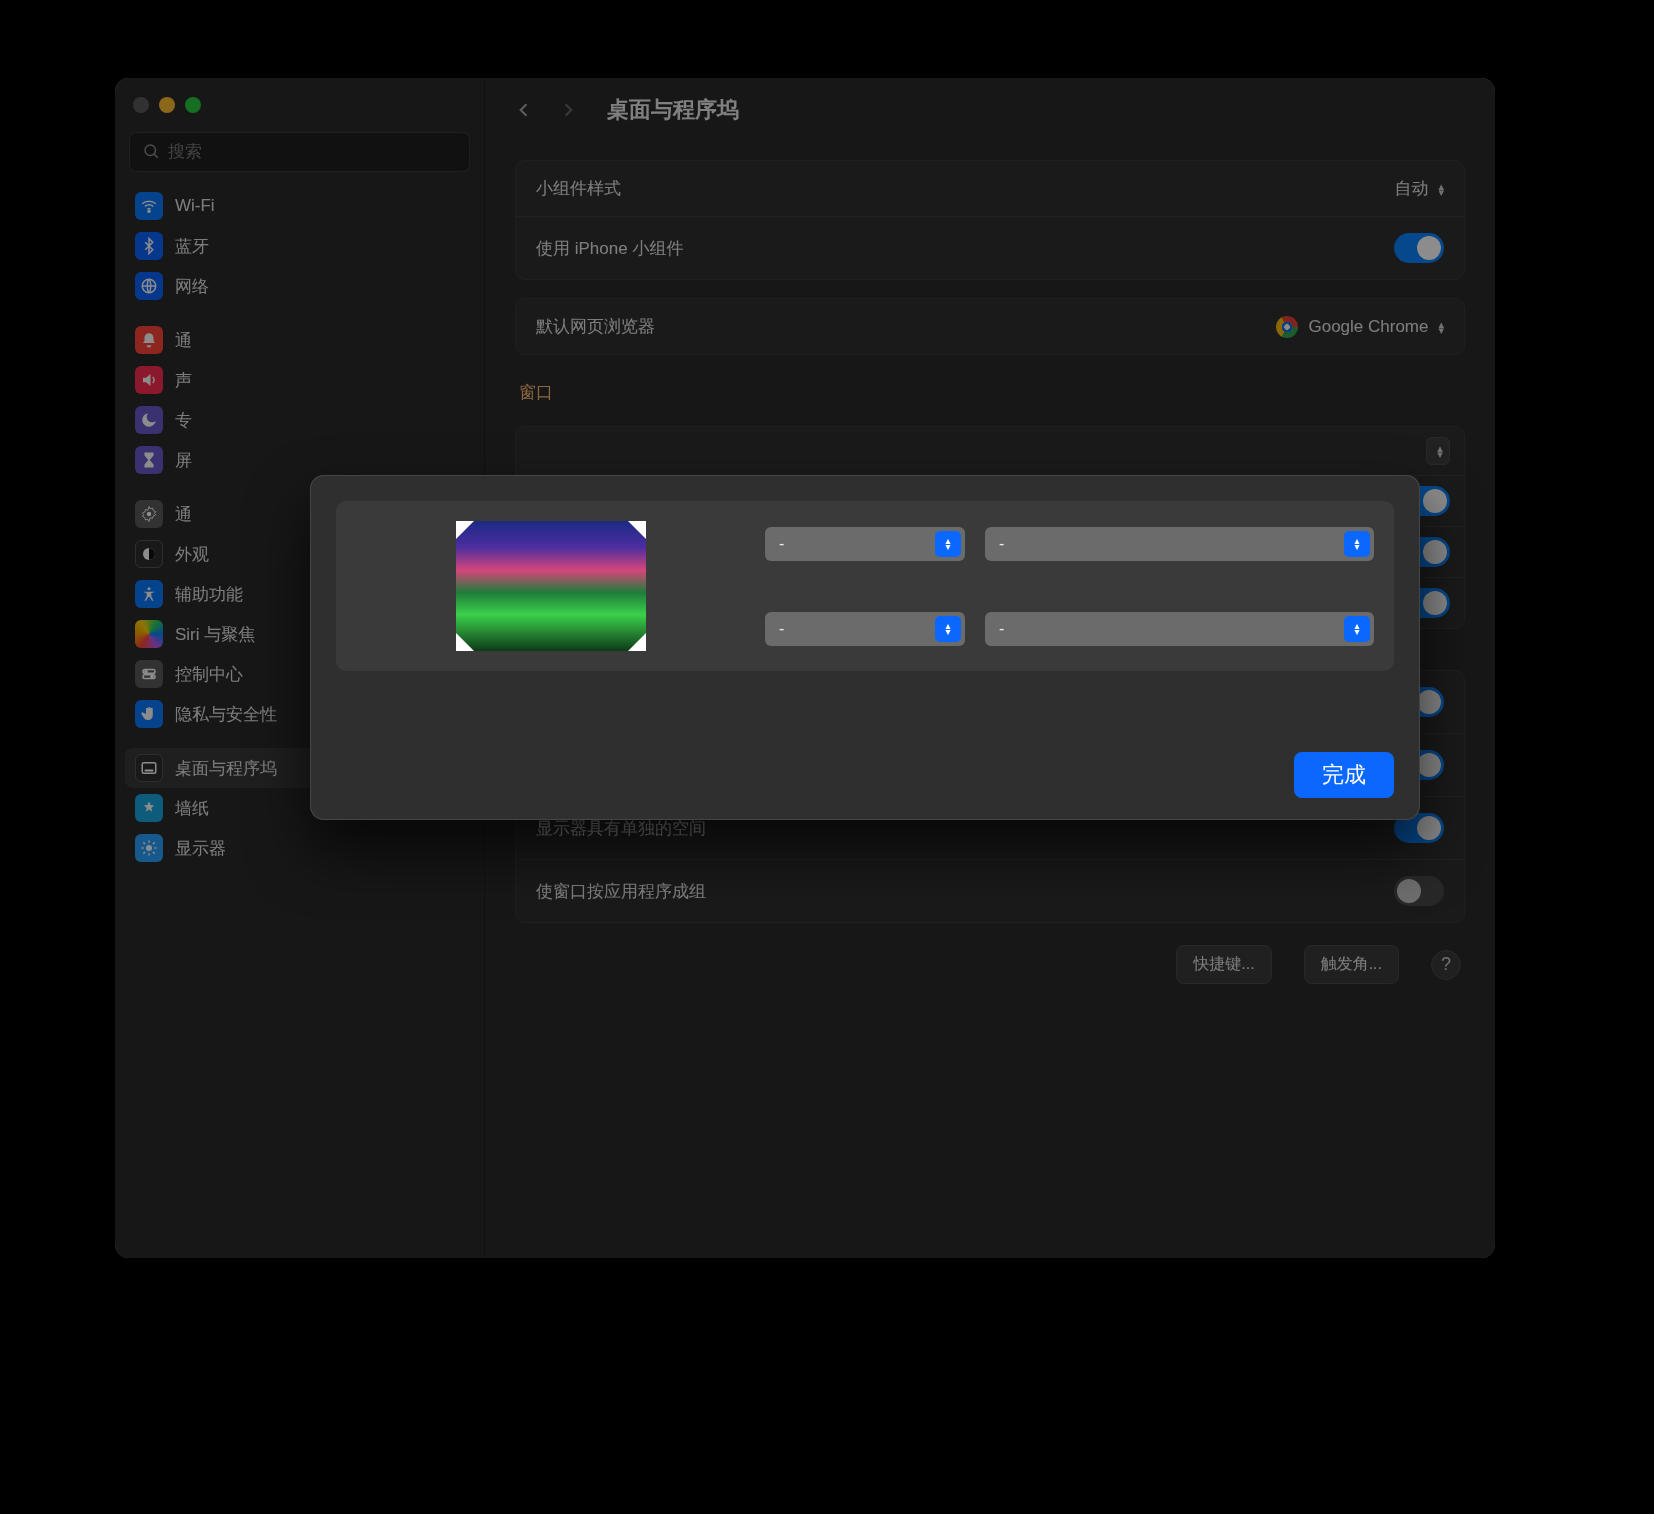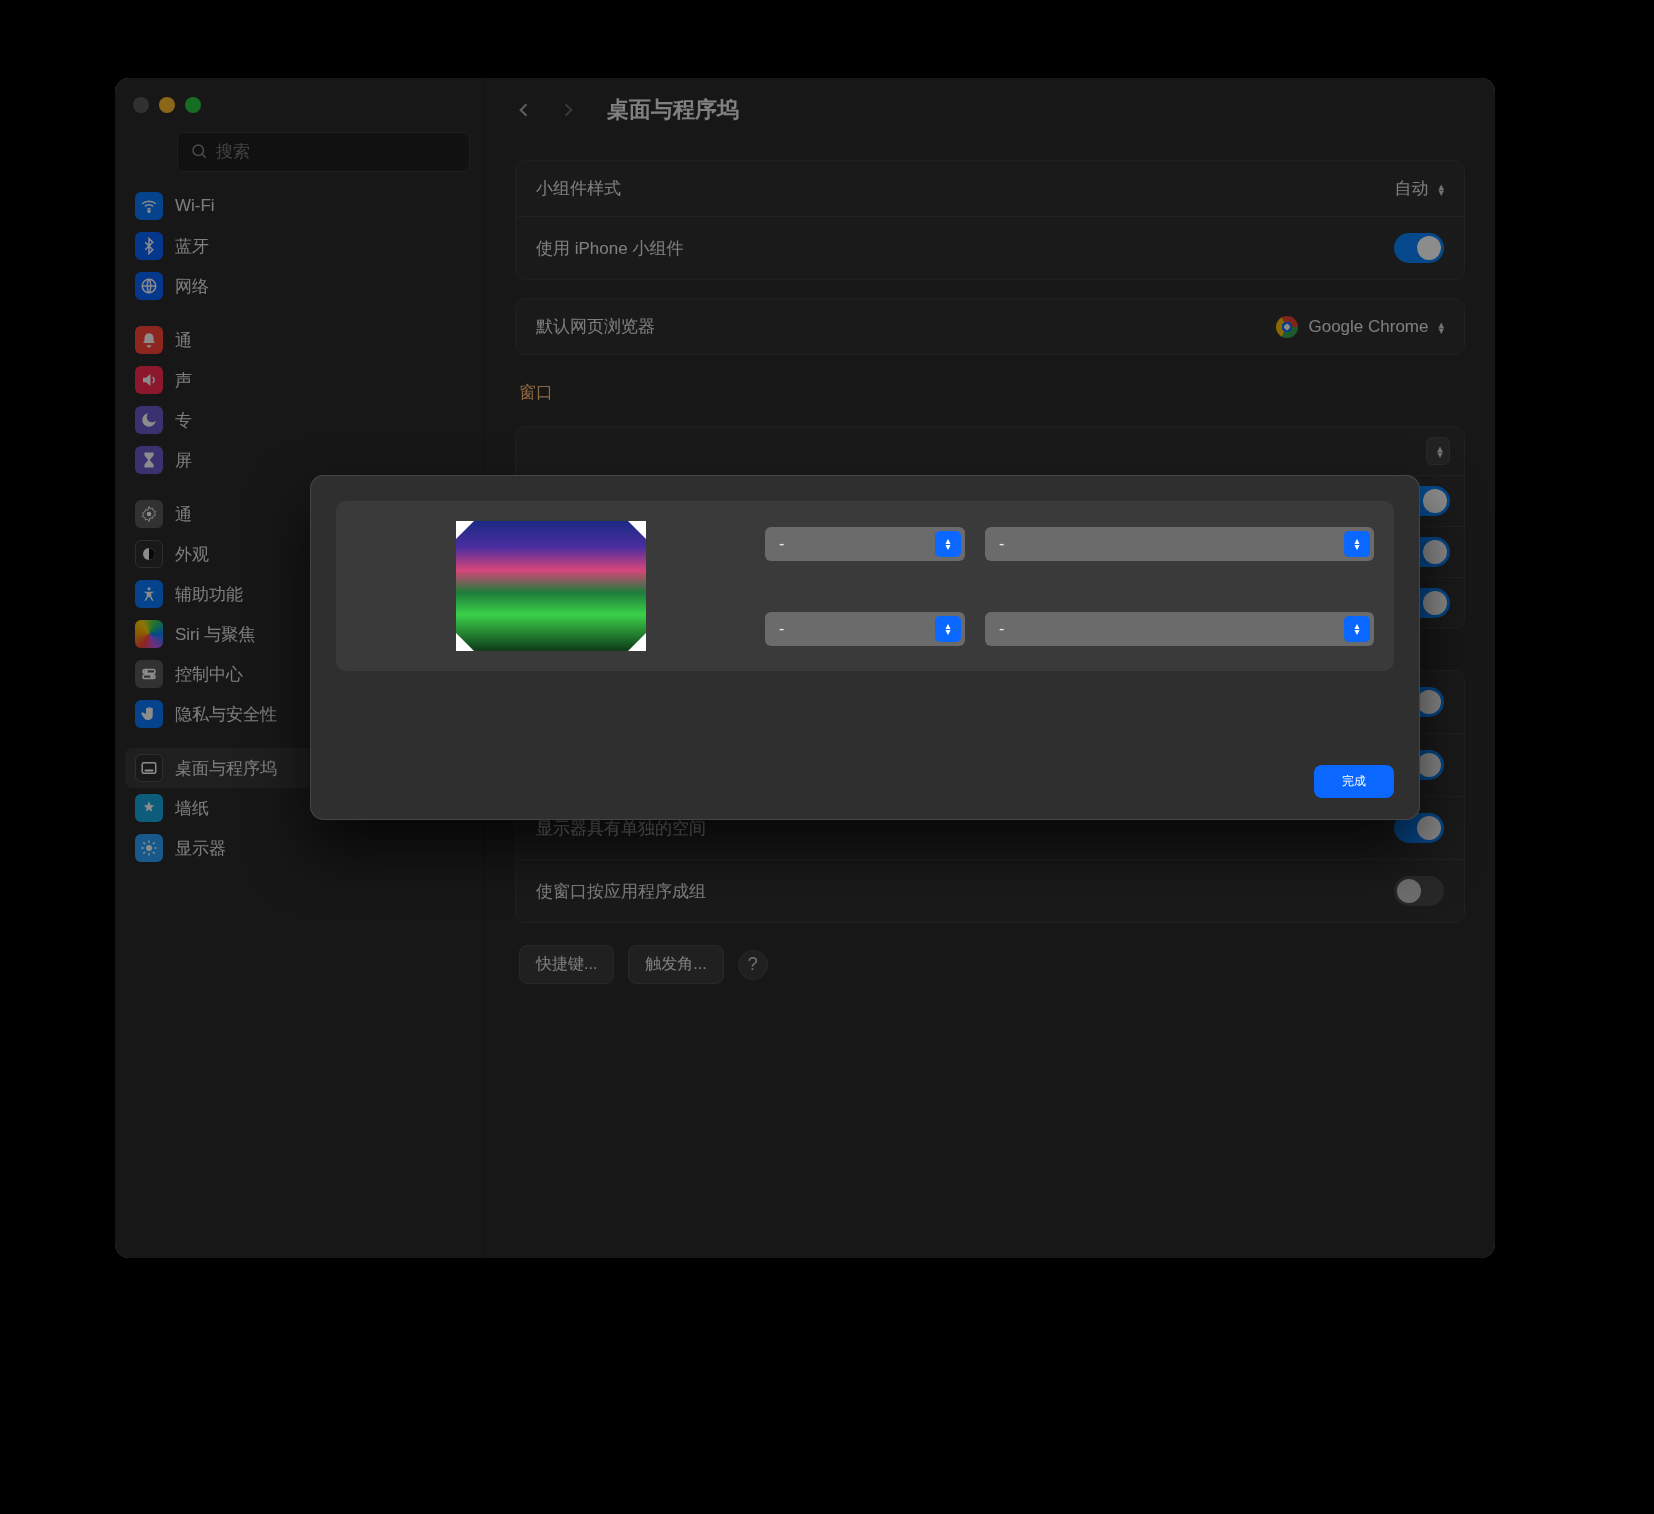--- a/index.html
+++ b/index.html
@@ -30,21 +30,21 @@
   border-right: 1px solid #1f1f1f;
   display: flex;
   flex-direction: column;
 }
 .titlebar { height: 54px; display: flex; align-items: center; padding: 0 18px; gap: 10px; }
 .traffic-dot { width: 16px; height: 16px; border-radius: 50%; }
 .dot-close { background: #5a5a5a; }
 .dot-min  { background: #febc2e; }
 .dot-max  { background: #28c840; }
 
-.search-wrap { padding: 0 14px 10px; margin-left: 48px; }
+.search-wrap { padding: 0 14px 10px; }
 .search {
   display: flex; align-items: center; gap: 8px;
   background: #1f1f1f; border: 1px solid #3a3a3a;
   height: 40px; border-radius: 8px; padding: 0 12px;
   color: #8a8a8a;
 }
 .search input {
   background: transparent; border: none; outline: none;
   color: #e8e8e8; font-size: 17px; width: 100%;
 }
@@ -134,21 +134,21 @@
   position: relative; flex: 0 0 auto;
 }
 .toggle::after {
   content:""; position:absolute; top:3px; width:24px; height:24px;
   border-radius:50%; background:#c8c8c8;
 }
 .toggle.off::after { left: 3px; }
 .toggle.on { background:#0a84ff; }
 .toggle.on::after { right: 3px; background:#fff; }
 
-.footer-btns { display:flex; align-items:center; gap:14px; padding: 22px 4px 6px; }
+.footer-btns { display:flex; justify-content:flex-end; align-items:center; gap:32px; padding: 22px 4px 6px; }
 .btn {
   background:#3b3b3b; color:#e6e6e6; border:1px solid #4a4a4a;
   border-radius: 8px; padding: 8px 16px; font-size: 16px;
 }
 .help-btn {
   width:30px; height:30px; border-radius:50%; background:#3b3b3b;
   color:#cfcfcf; display:flex; align-items:center; justify-content:center;
   font-size:18px; border:1px solid #4a4a4a;
 }
 
@@ -205,21 +205,21 @@
 }
 .corner { position:absolute; width:0; height:0; }
 .corner.tl { top:0; left:0; border-top:18px solid #fff; border-right:18px solid transparent; }
 .corner.tr { top:0; right:0; border-top:18px solid #fff; border-left:18px solid transparent; }
 .corner.bl { bottom:0; left:0; border-bottom:18px solid #fff; border-right:18px solid transparent; }
 .corner.br { bottom:0; right:0; border-bottom:18px solid #fff; border-left:18px solid transparent; }
 
 .modal-footer { flex:1; display:flex; align-items:flex-end; justify-content:flex-end; padding: 0 26px 22px; }
 .btn-primary {
   background:#0a67ff; color:#fff; border:none;
-  border-radius:8px; padding: 8px 28px; font-size:12px; font-weight:500;
+  border-radius:8px; padding: 8px 28px; font-size:22px; font-weight:500;
 }
 
 .ghost-text { color:#8f8f8f; font-size:15px; padding: 0 4px 4px; }
 </style>
 </head>
 <body>
 
 <div class="window">
 
   <aside class="sidebar">

